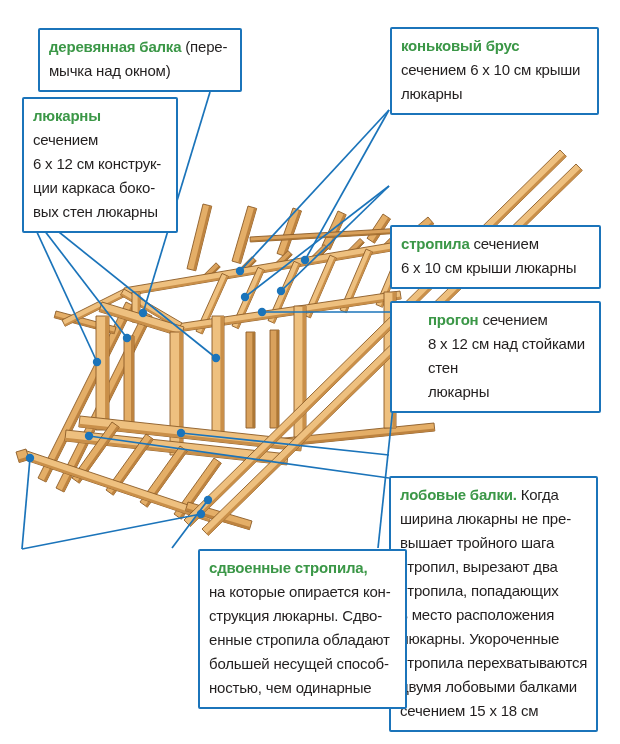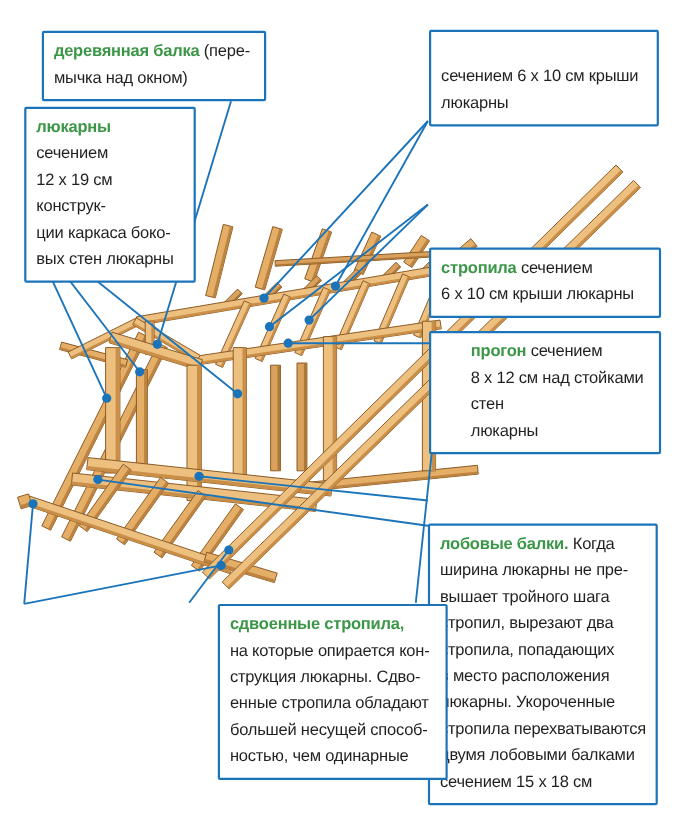--- a/index.html
+++ b/index.html
@@ -268,25 +268,25 @@
         <circle cx="208" cy="500" r="4.2" fill="#1b74ba"></circle>
         <line x1="378" y1="548" x2="400" y2="341" stroke="#1b74ba" stroke-width="1.7"></line>
         <circle cx="400" cy="341" r="4.2" fill="#1b74ba"></circle>
       </g>
   </svg>
 
   <div class="callout" id="co-wooden-beam"><span class="lead">деревянная балка</span><span class="rest"> (пере-
 мычка над окном)</span></div>
 
   <div class="callout" id="co-posts"><span class="lead">люкарны</span><span class="rest"> сечением
-12 х 19 см конструк-
+6 х 12 см конструк-
 ции каркаса боко-
 вых стен люкарны</span></div>
 
-  <div class="callout" id="co-ridge"><span class="rest">
+  <div class="callout" id="co-ridge"><span class="lead">коньковый брус</span><span class="rest">
 сечением 6 х 10 см крыши
 люкарны</span></div>
 
   <div class="callout" id="co-dormer-rafters"><span class="lead">стропила</span><span class="rest"> сечением
 6 х 10 см крыши люкарны</span></div>
 
   <div class="callout" id="co-purlin"><span class="lead">прогон</span><span class="rest"> сечением
 8 х 12 см над стойками стен
 люкарны</span></div>
 

